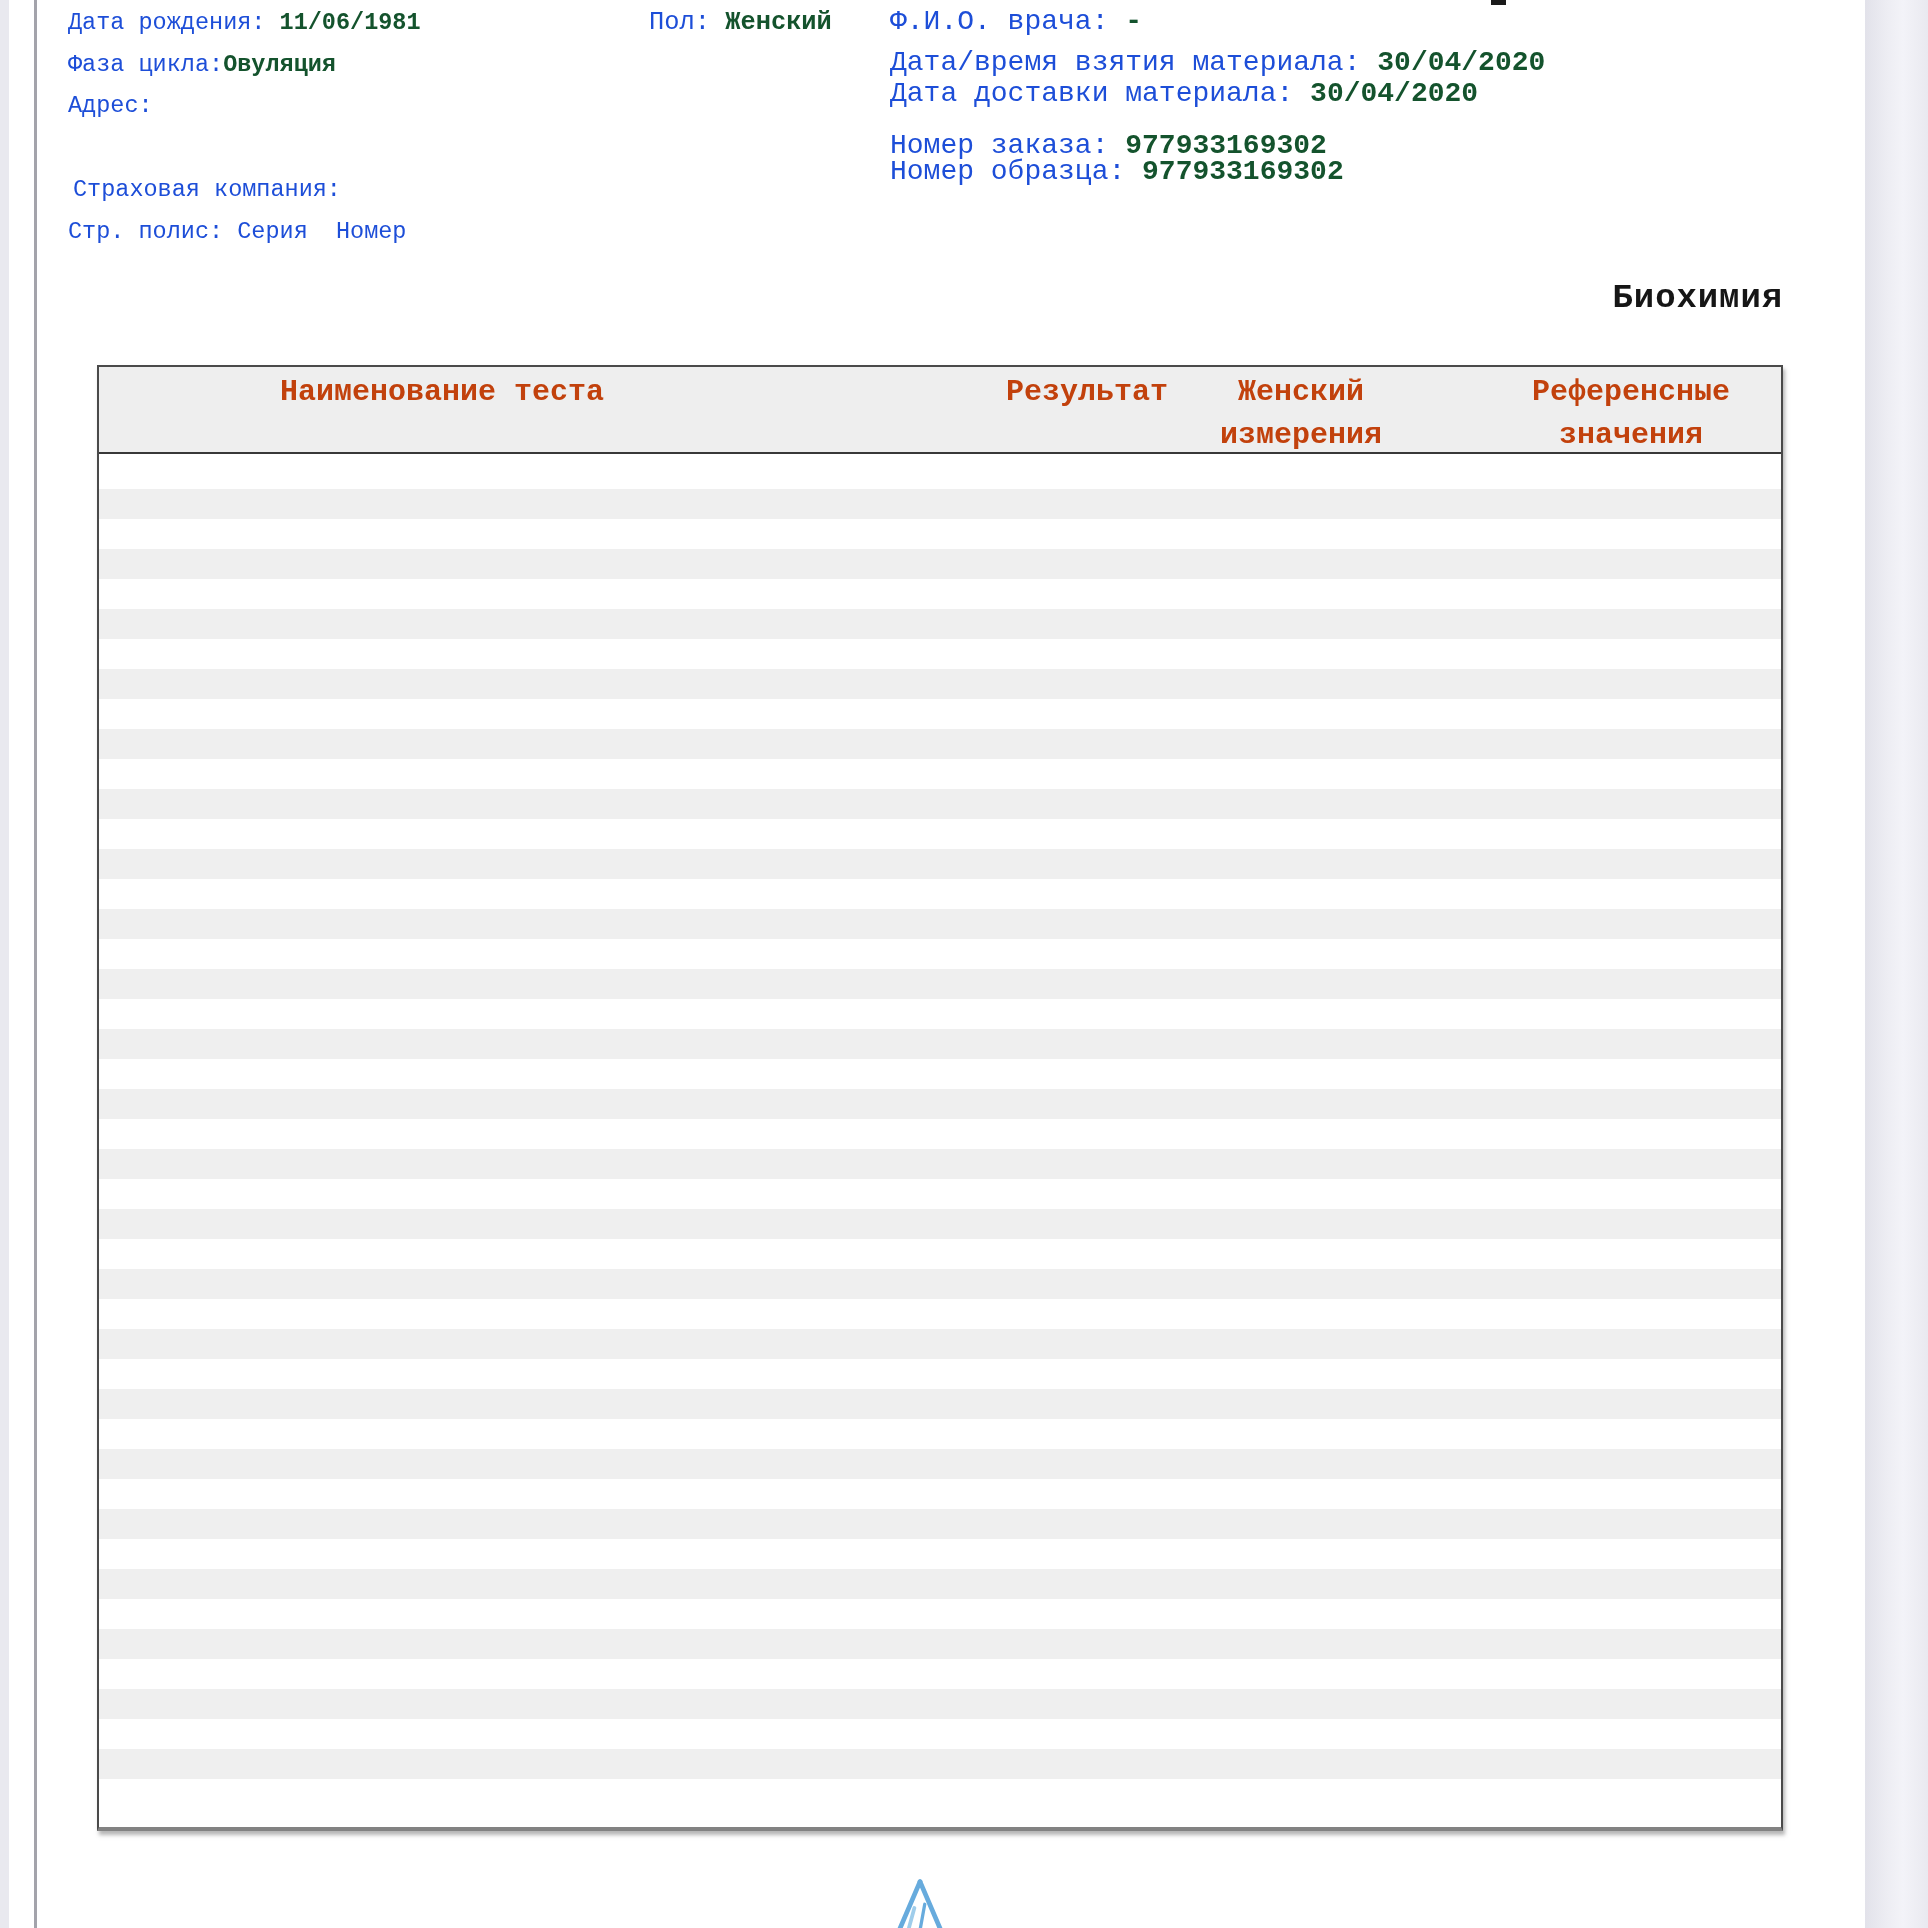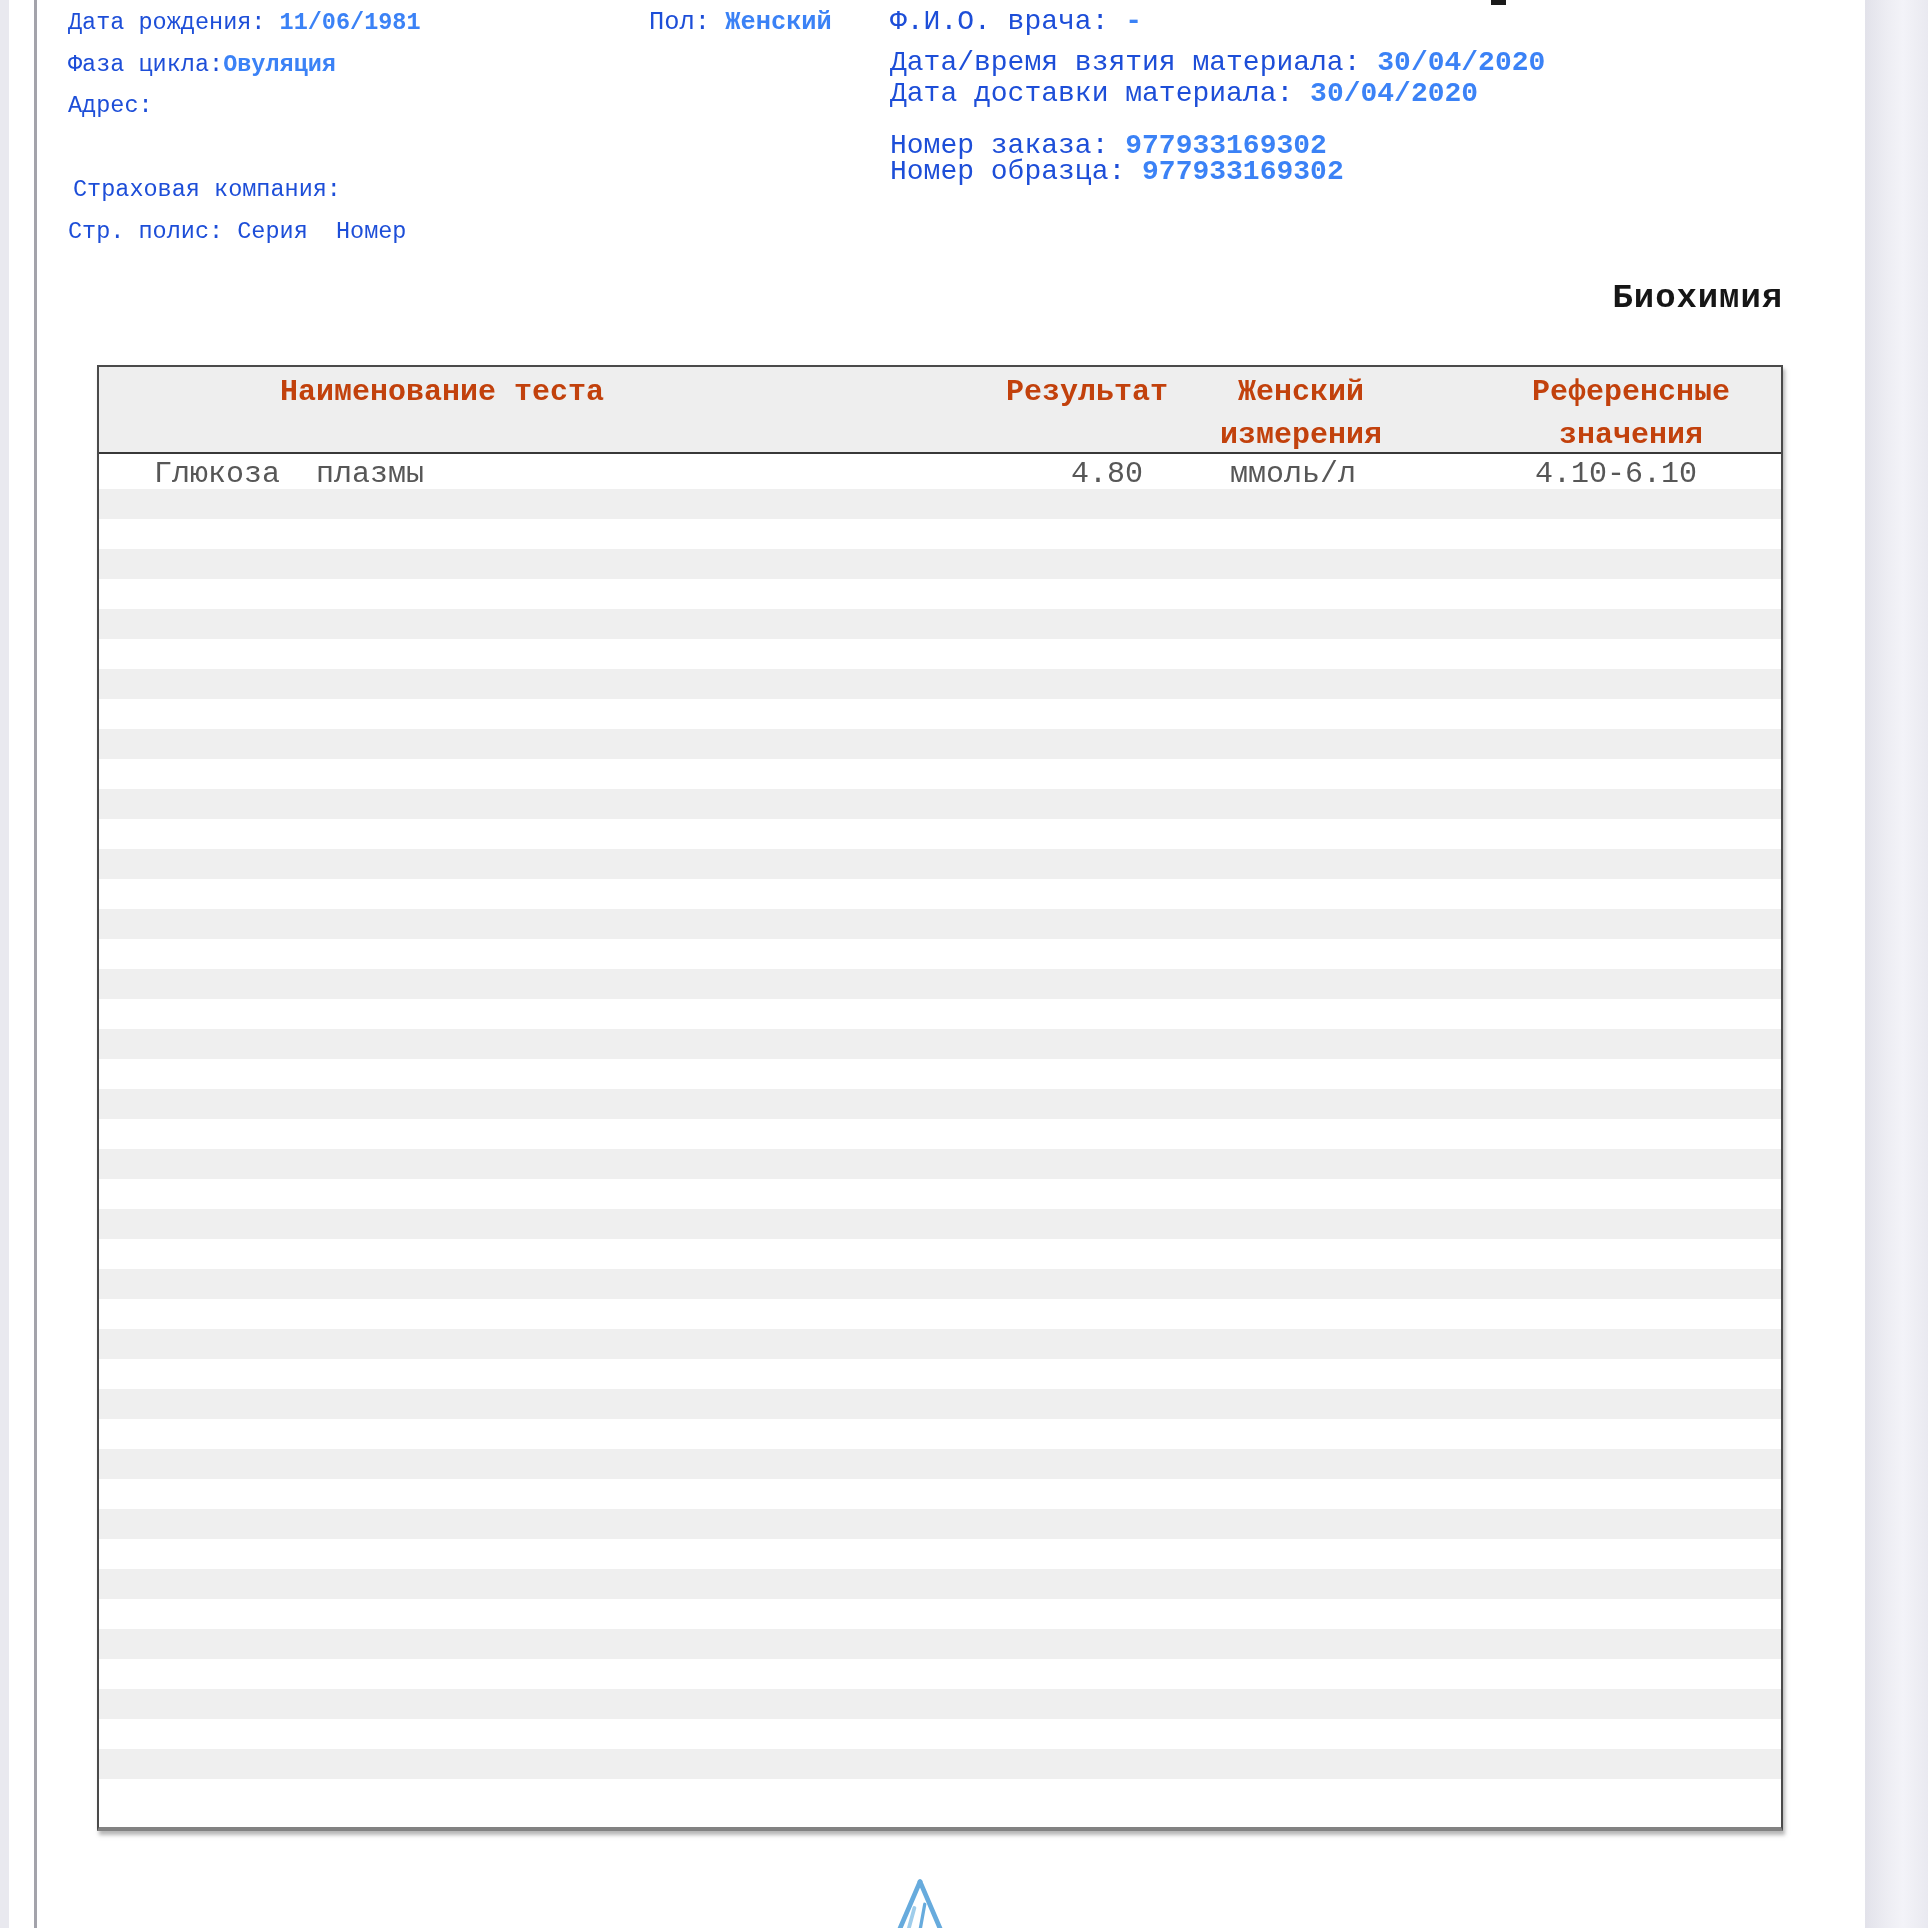--- a/index.html
+++ b/index.html
@@ -14,21 +14,21 @@
   .page-edge-line{left:34px;top:0;width:2.8px;height:1928px;background:#a3a3ab;}
   .right-strip{
     left:1865px;top:0;width:63px;height:1928px;
     background:linear-gradient(90deg,#e2e2ea 0%,#ededf3 35%,#f3f3f8 60%,#e9e9f0 100%);
   }
   .crop-fragment{left:1491px;top:0;width:15px;height:4.7px;background:#1a1a1a;}
   .line-l{font-size:23.5px;}
   .line-m{font-size:25.4px;}
   .line-r{font-size:28px;}
   .lbl{white-space:pre;color:#1d4ed8;}
-  .val{white-space:pre;font-weight:bold;color:#3b82f6;}
+  .val{white-space:pre;font-weight:bold;color:#14532d;}
   
   .section-title{
     left:97px;top:279px;width:1686px;text-align:right;
     font-size:34px;font-weight:bold;color:#161616;letter-spacing:0.9px;
   }
   
   .table-box{
     left:97px;top:365px;width:1686px;height:1466px;box-sizing:border-box;
     background:#fff;
     border:2.8px solid var(--table-border,#4a4a4a);
@@ -85,26 +85,20 @@
 <div class="abs table-box">
   <div class="thead">
     <div class="th th-r1" style="left:343px">Наименование теста</div>
     <div class="th th-r1" style="left:988px">Результат</div>
     <div class="th th-r1" style="left:1202px">Женский</div>
     <div class="th th-r2" style="left:1202px">измерения</div>
     <div class="th th-r1" style="left:1532px">Референсные</div>
     <div class="th th-r2" style="left:1532px">значения</div>
   </div>
 
-  <div class="trow">
-    <div class="td" style="left:55px">Глюкоза  плазмы</div>
-    <div class="td td-c" style="left:1008px">4.80</div>
-    <div class="td td-c" style="left:1194px">ммоль/л</div>
-    <div class="td td-c" style="left:1517px">4.10-6.10</div>
-  </div>
 
   <div class="stripes">
     <div class="stripe-row"></div>
   <div class="stripe-row"></div>
       <div class="stripe-row"></div>
       <div class="stripe-row"></div>
       <div class="stripe-row"></div>
       <div class="stripe-row"></div>
       <div class="stripe-row"></div>
       <div class="stripe-row"></div>

